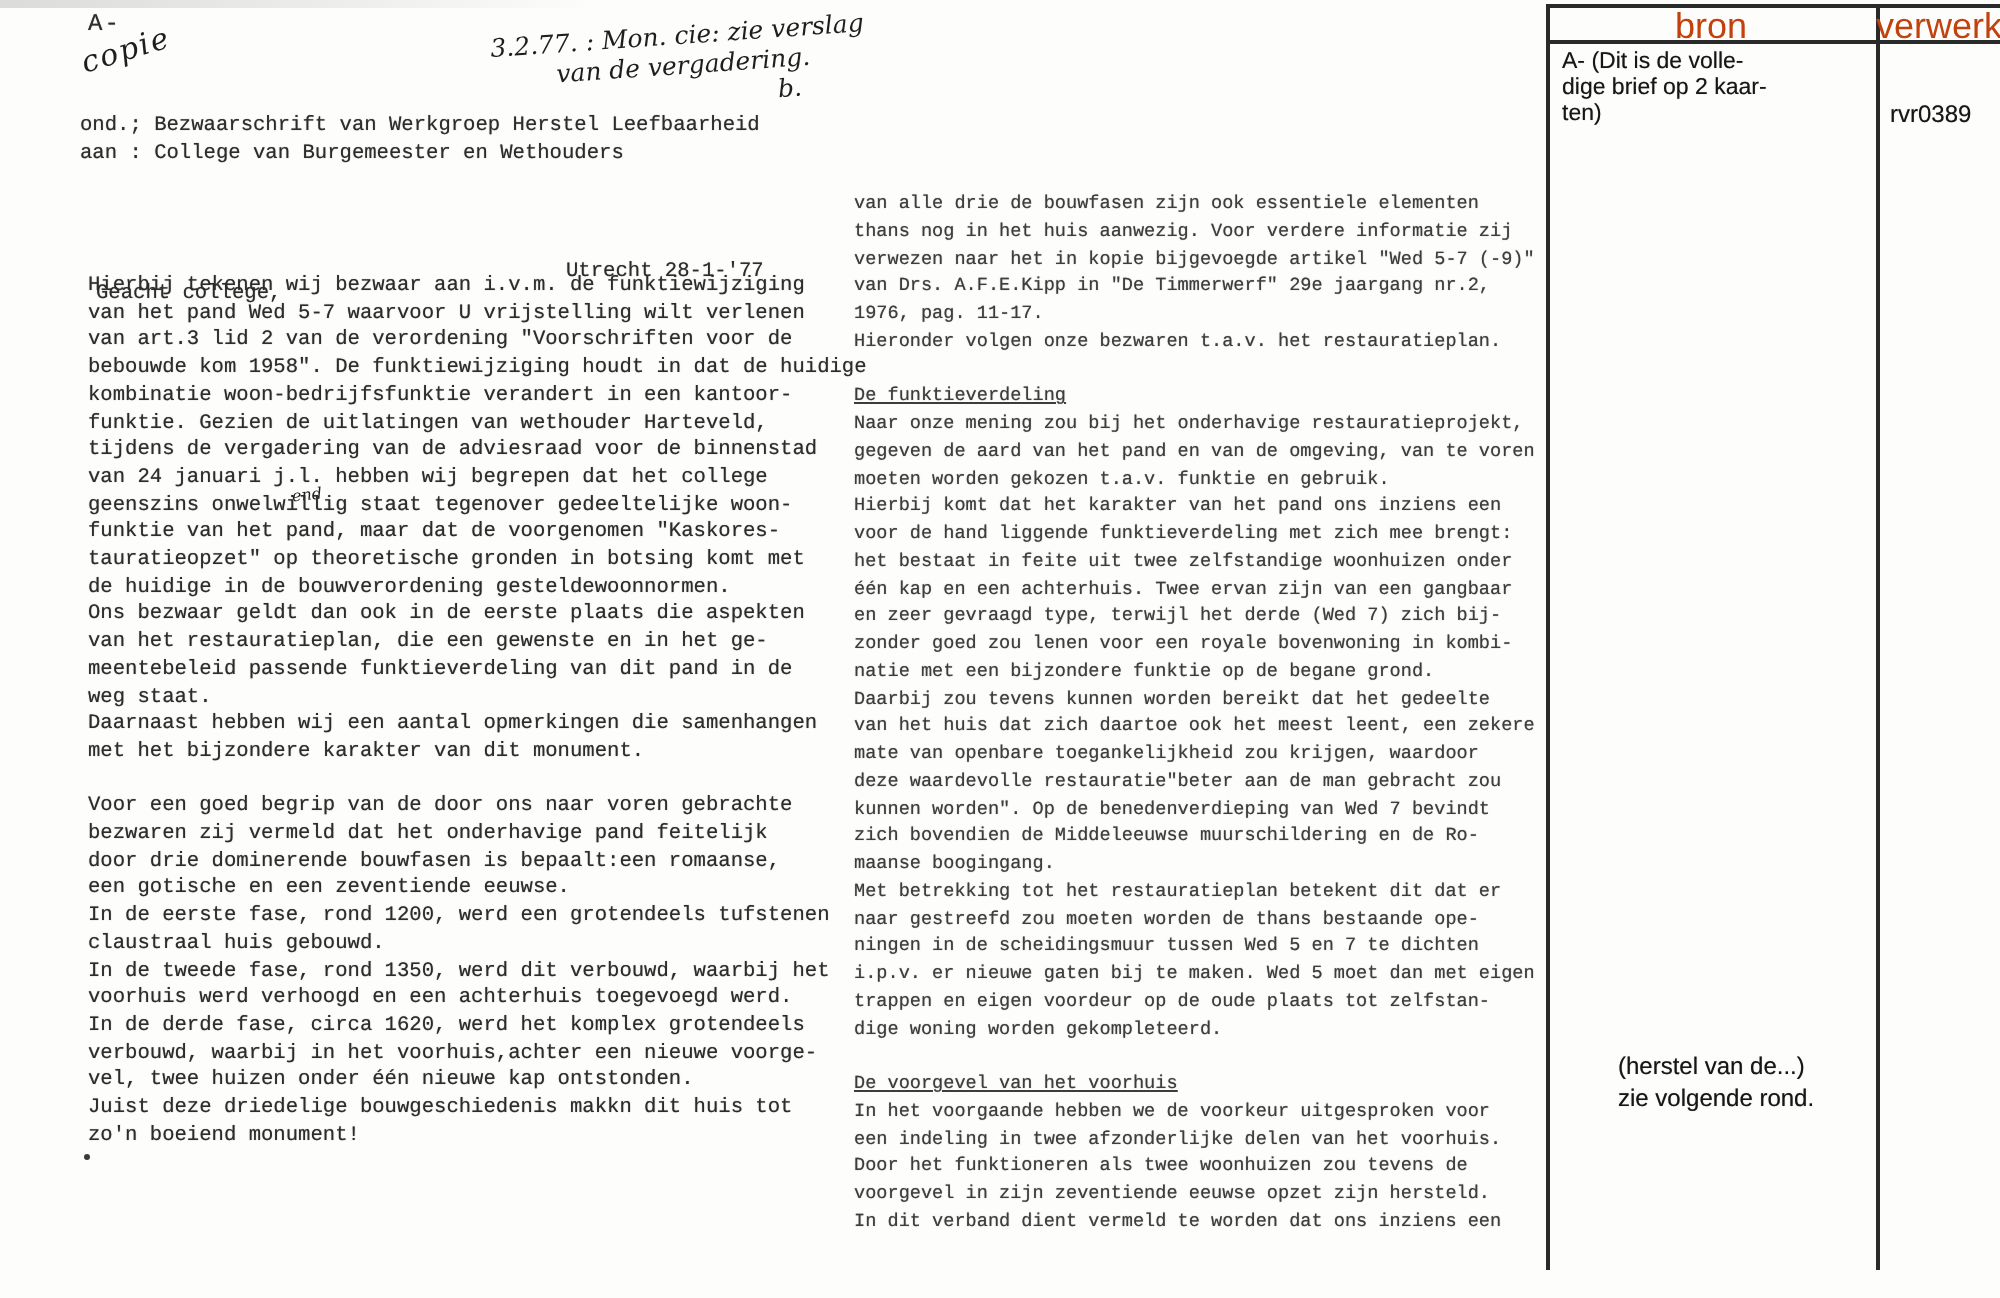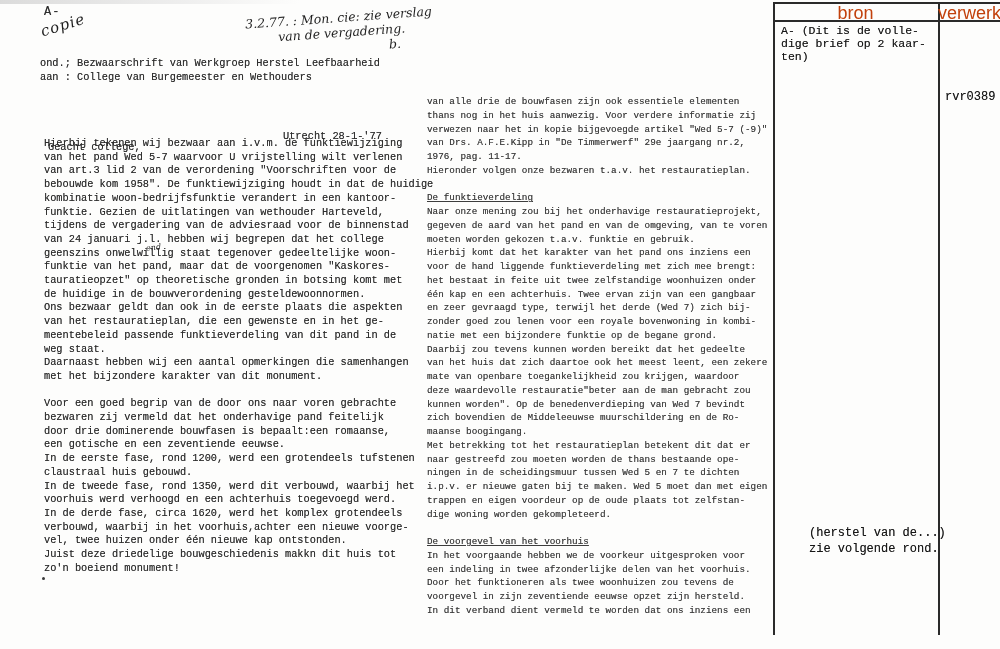--- a/index.html
+++ b/index.html
@@ -30,24 +30,24 @@
   .top-note{left:246px;top:10px;font-size:12.5px;line-height:15px;transform:rotate(-4deg);}
   .top-note .indent{padding-left:32px;display:block;}
   .top-note .sig{padding-left:142px;display:block;}
   .inline-correction{left:146px;top:243px;font-size:8px;transform:rotate(-6deg);}
 
   
   .vline{position:absolute;width:2px;background:#2a2a2a;}
   .hline{position:absolute;height:2px;background:#2a2a2a;}
   .card-head{position:absolute;font-family:"Liberation Sans",sans-serif;font-weight:400;
              font-size:18px;color:#c2410c;text-align:center;}
-  .card-mono{position:absolute;font-family:Liberation Mono, monospace;color:#161616;
+  .card-mono{position:absolute;font-family:Liberation Sans, sans-serif;color:#161616;
              white-space:pre;text-shadow:0 0 0.4px rgba(0,0,0,0.5);}
   .bron-note{left:781px;top:25px;font-size:11.5px;line-height:12.8px;}
-  .verwerkt-code{left:945px;top:50px;font-size:12px;margin-top:40px;}
+  .verwerkt-code{left:945px;top:50px;font-size:12px;}
   .bottom-note{left:779px;top:526px;font-size:12px;line-height:15.5px;margin-left:30px;}
 
   
   .smudge{position:absolute;left:0;top:0;width:300px;height:4px;
           background:linear-gradient(90deg,#c9c9c9,#e6e6e6 60%,rgba(255,255,255,0));opacity:.65;}
   .ink-dot{position:absolute;left:42px;top:577px;width:3px;height:3px;border-radius:50%;background:#3a3a3a;}
 </style>
 </head>
 <body>
 

